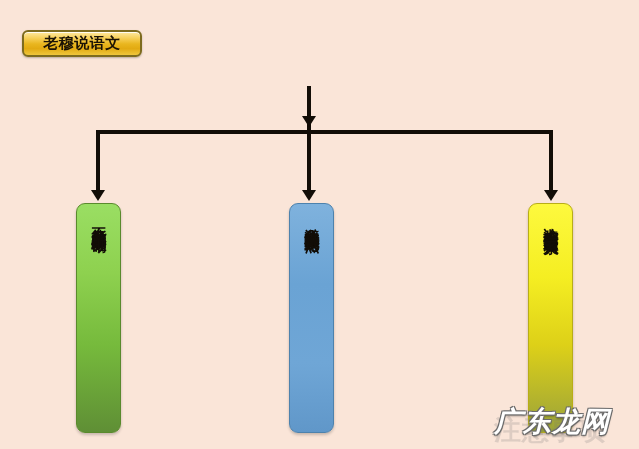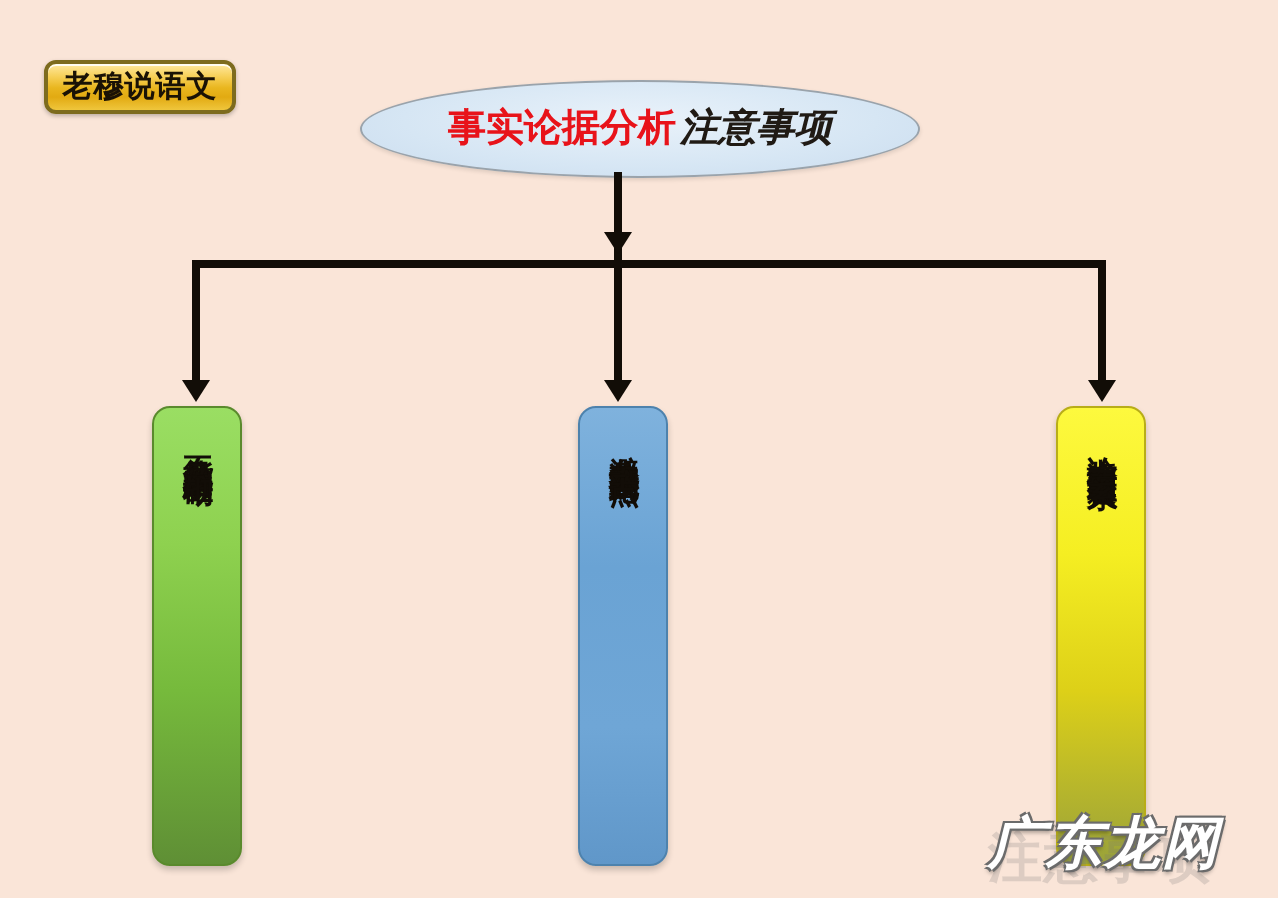--- a/index.html
+++ b/index.html
@@ -18,21 +18,21 @@
     height: 449px;
     background: #fae5d8;
     overflow: hidden;
   }
 
   
   #brand-button {
     position: absolute;
     left: 22px;
     top: 30px;
-    width: 96px;
+    width: 120px;
     height: 27px;
     border-radius: 6px;
     border: 2px solid #7d6b1e;
     background: linear-gradient(to bottom,
                 #ffe9a0 0%, #f6cf56 28%, #e9b61f 52%,
                 #e2aa12 72%, #efc63c 100%);
     box-shadow: inset 0 1px 0 rgba(255,255,255,.85),
                 0 1px 2px rgba(0,0,0,.25);
     display: flex;
     align-items: center;
@@ -206,25 +206,20 @@
 </style>
 </head>
 <body>
 
 <div id="canvas">
 
   <div id="brand-button">
     <span id="brand-button-label">老穆说语文</span>
   </div>
 
-  <div id="title-ellipse">
-    <div id="title-ellipse-text">
-      <span class="title-part-red">事实论据分析</span><span class="title-part-dark">注意事项</span>
-    </div>
-  </div>
 
   <div class="connector" id="connector-stem-top"></div>
   <div class="arrowhead" id="arrowhead-stem-top"></div>
 
   <div class="connector" id="connector-bar"></div>
 
   <div class="connector" id="connector-drop-left"></div>
   <div class="arrowhead" id="arrowhead-left"></div>
 
   <div class="connector" id="connector-drop-center"></div>

